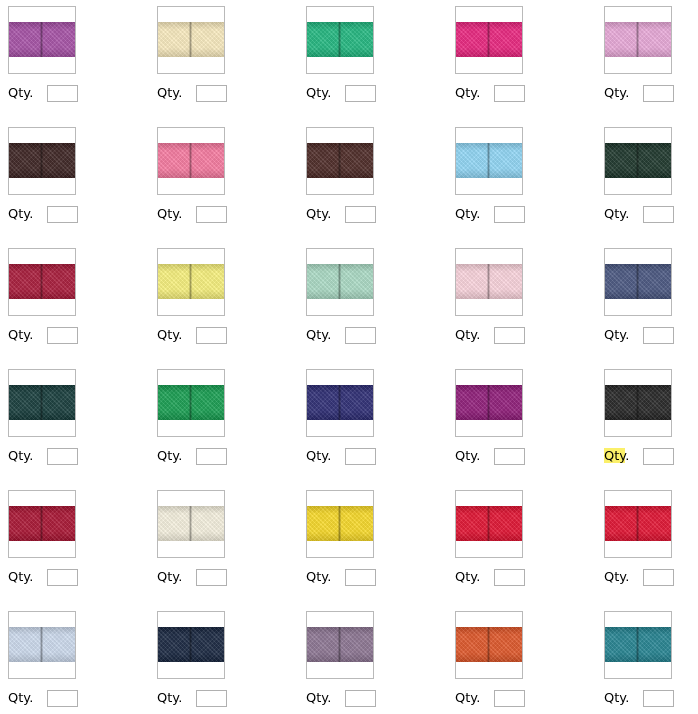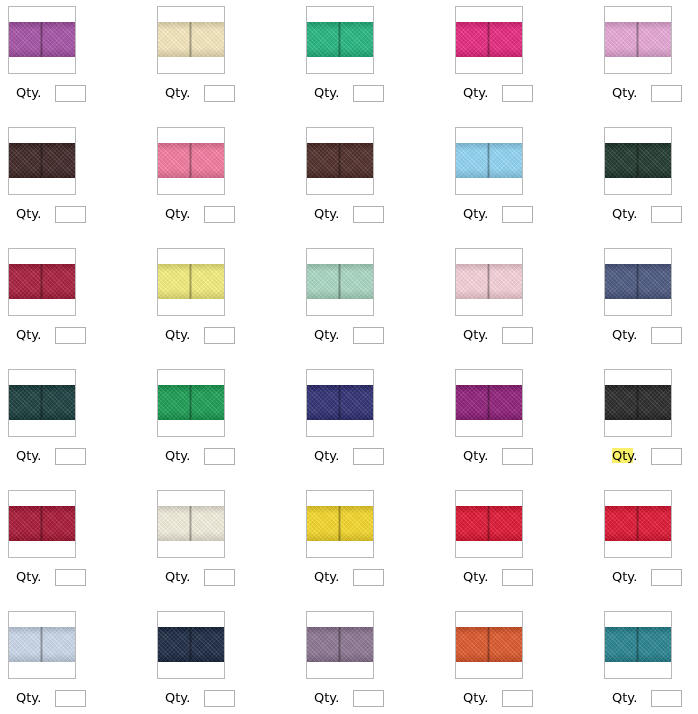--- a/index.html
+++ b/index.html
@@ -105,21 +105,20 @@
     align-items: center;
     height: 18px;
   }
 
   .qty-label {
     font-size: 13px;
     line-height: 16px;
     color: #000000;
     white-space: nowrap;
     padding: 0;
-    margin-left: 8px;
   }
 
   .qty-label.highlighted .qty-word {
     background: #fbf06a;
   }
 
   .qty-input {
     width: 25px;
     height: 15px;
     margin-left: 14px;

